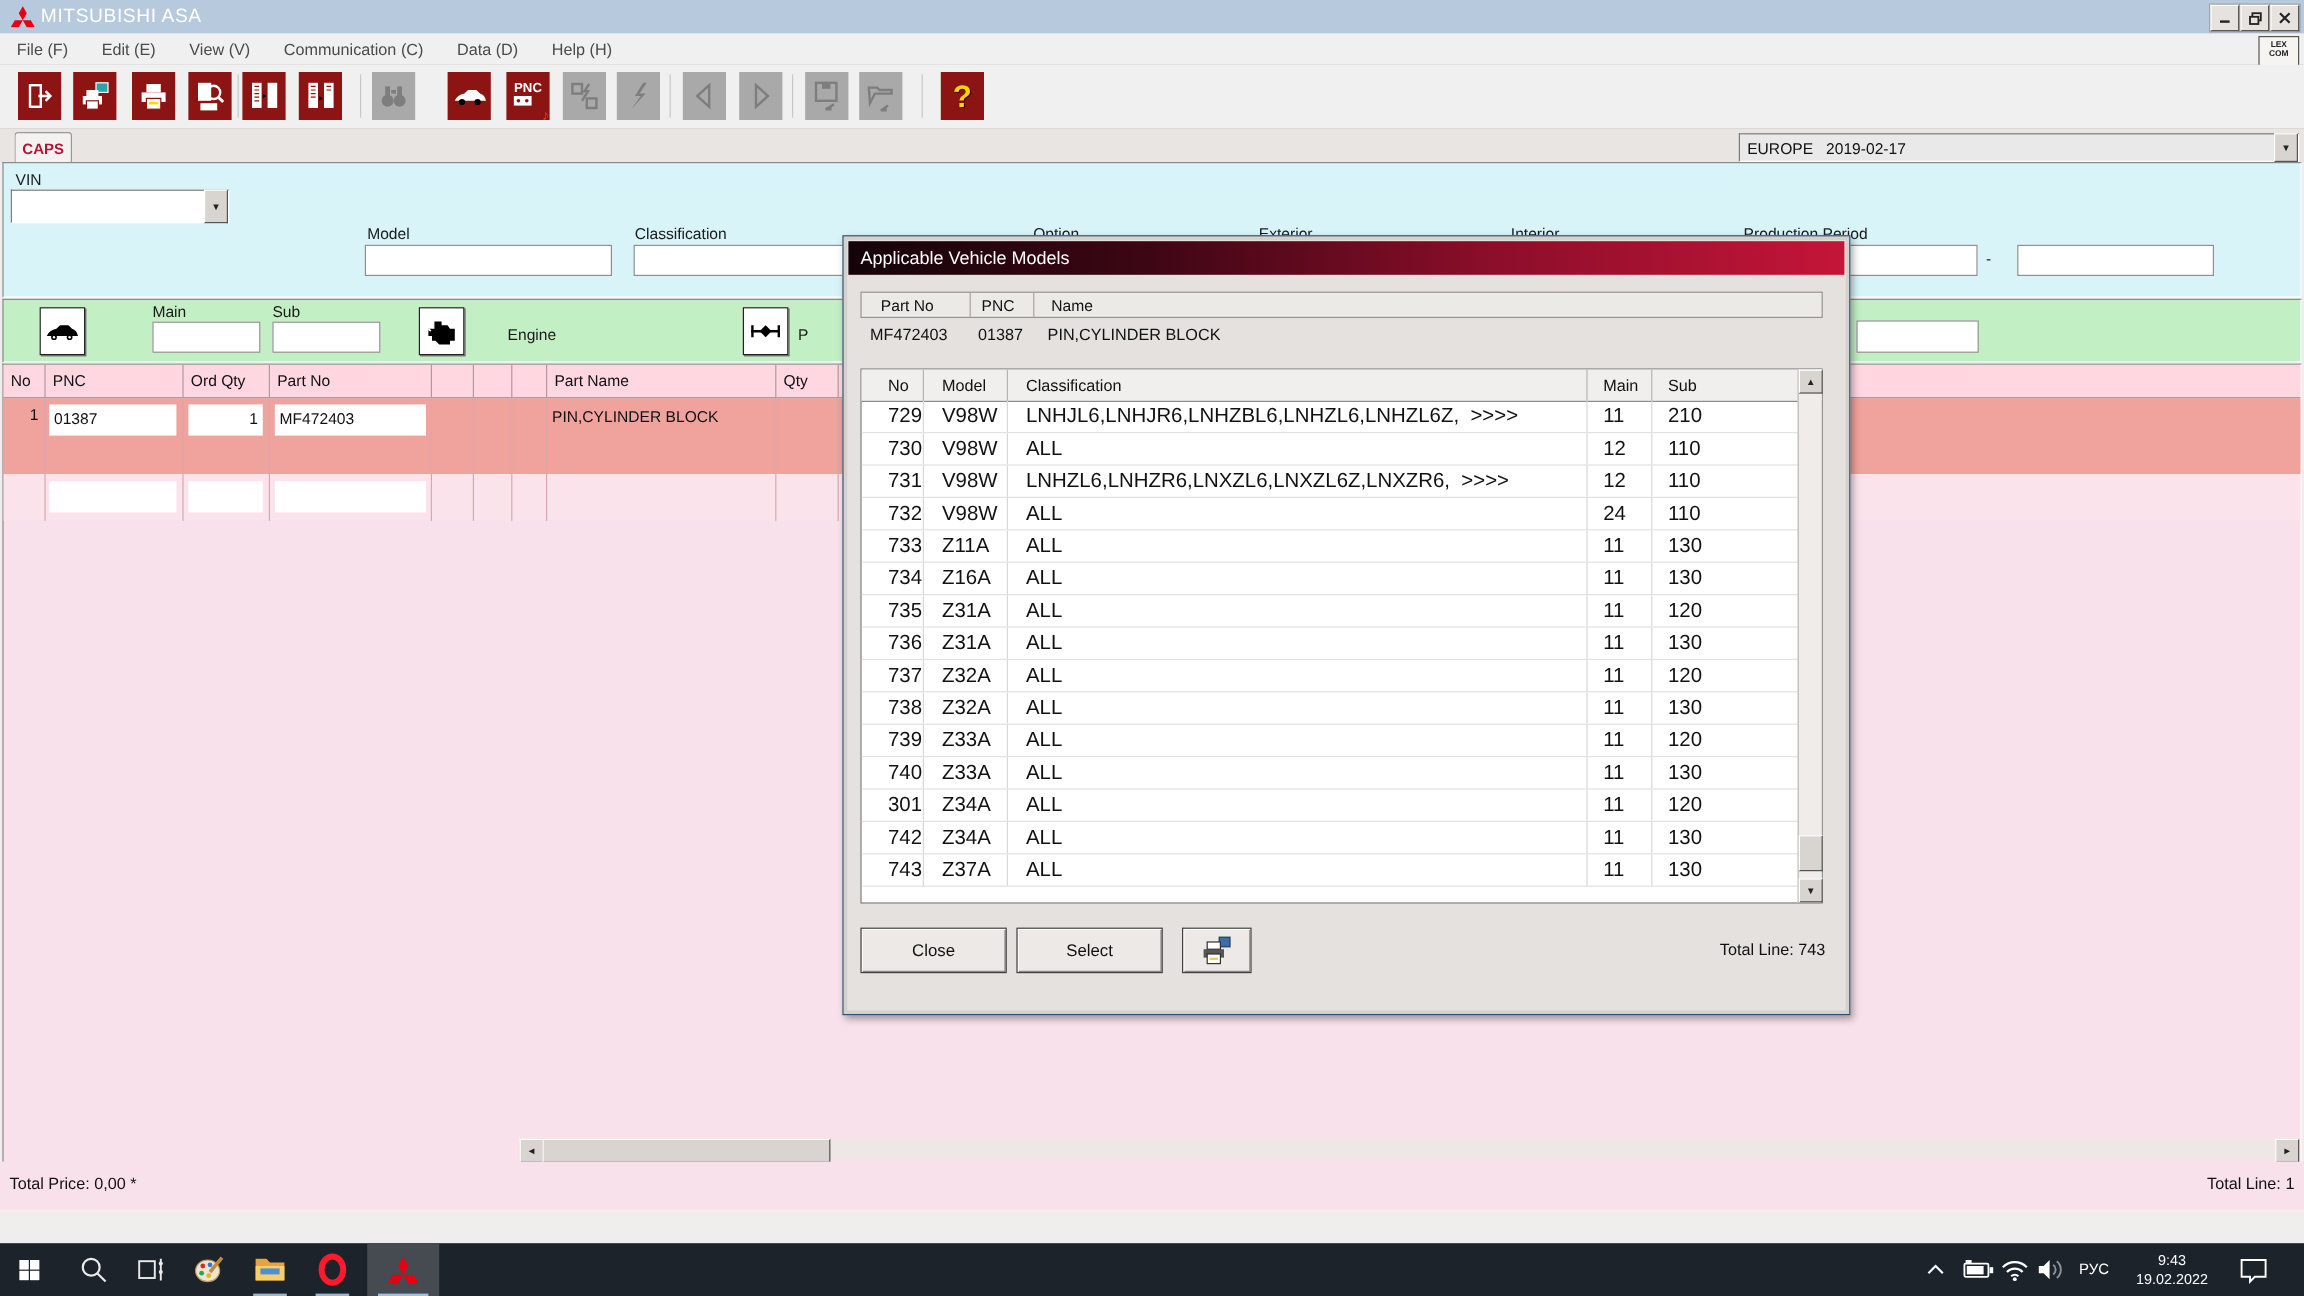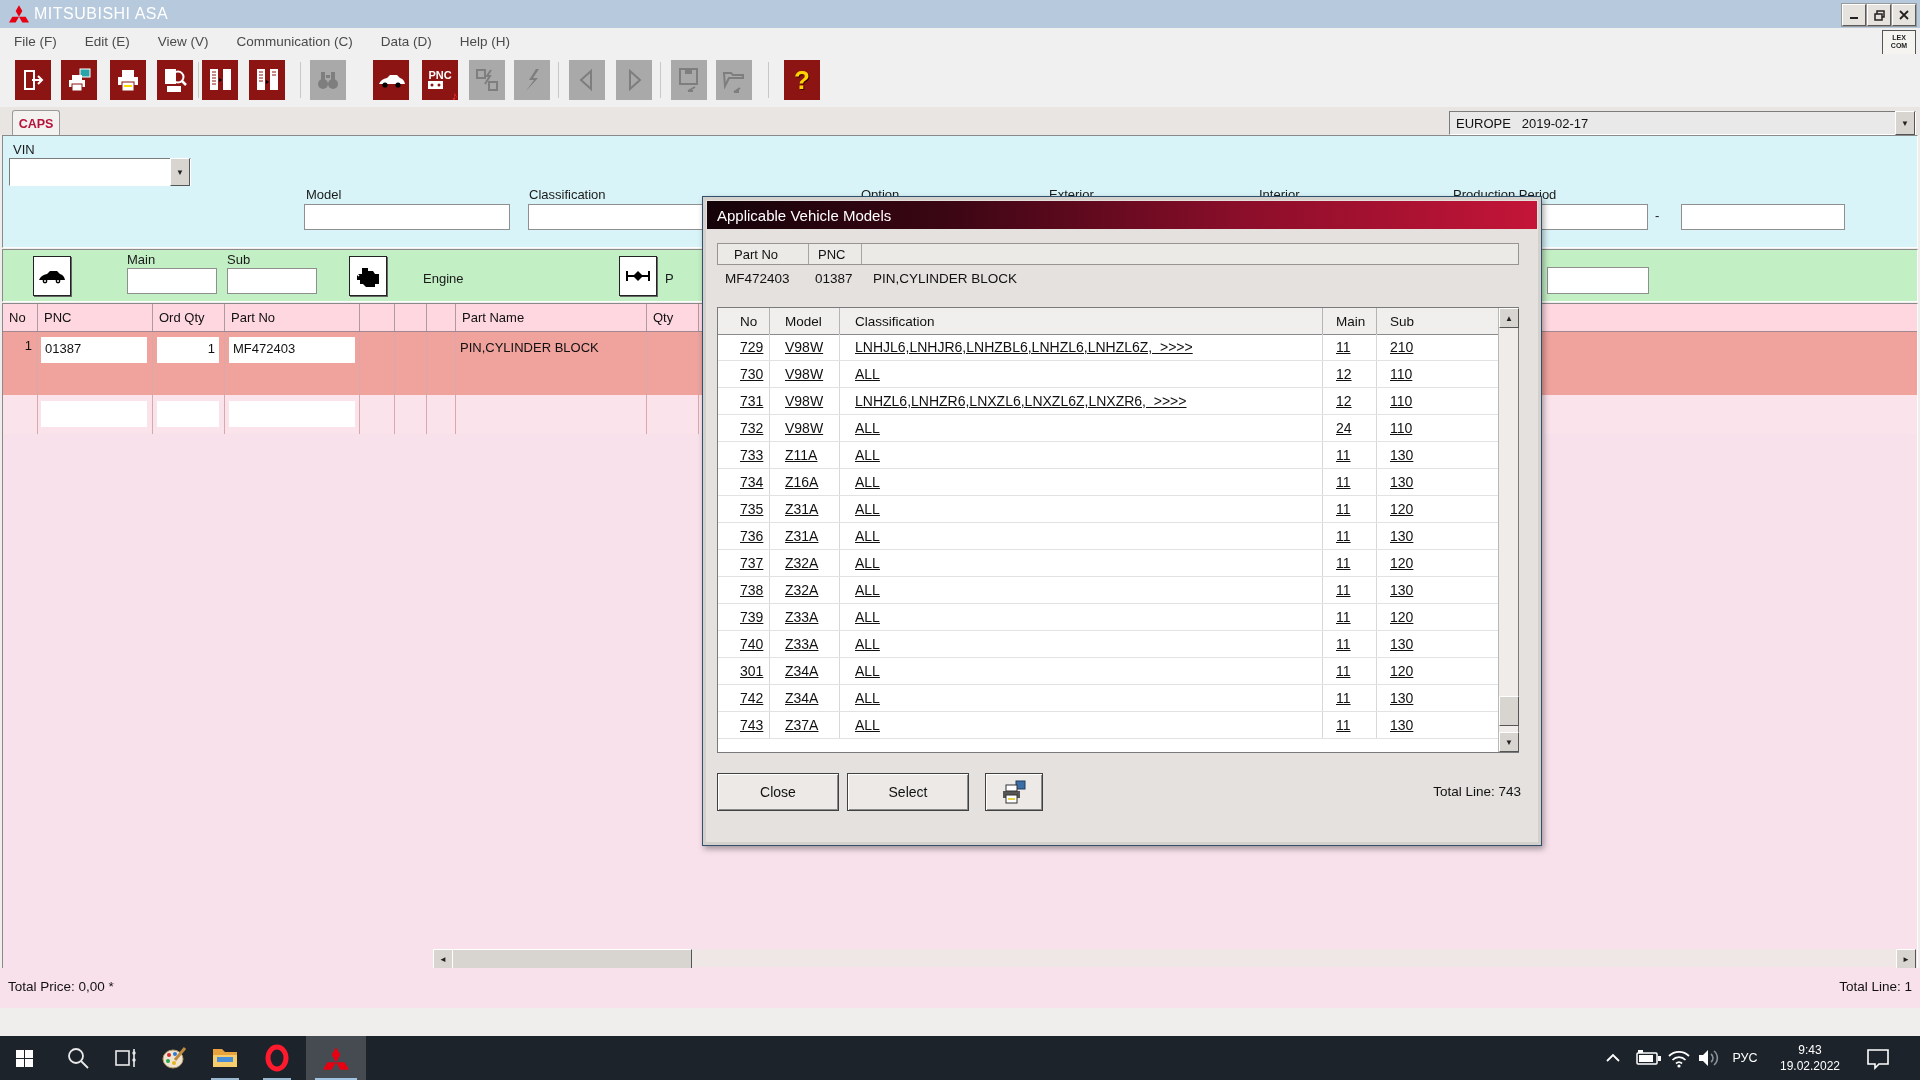--- a/index.html
+++ b/index.html
@@ -78,21 +78,21 @@
     color:#fff;font-size:15px;display:flex;align-items:center;padding-left:10px;box-sizing:border-box;}
   .ph{position:absolute;left:14px;top:46px;width:802px;height:22px;display:flex;
     border:1px solid #989490;background:#eceae7;font-size:13px;box-sizing:border-box;}
   .ph>div{border-right:1px solid #a8a4a0;display:flex;align-items:center;box-sizing:border-box;}
   .pv{position:absolute;left:14px;top:70px;width:802px;height:22px;display:flex;font-size:13.5px;}
   .pv>div{display:flex;align-items:center;box-sizing:border-box;}
   .dlist{position:absolute;left:14px;top:110px;width:802px;height:446px;background:#fff;border:1px solid #7a7a7a;box-sizing:border-box;}
   .dl-head{display:flex;height:26px;background:#f1efed;border-bottom:1px solid #8a8a8a;font-size:13.5px;}
   .dl-head>div{border-right:1px solid #b4b4b4;display:flex;align-items:center;box-sizing:border-box;}
   .dlg-rows{position:absolute;left:0;top:26px;right:19px;bottom:0;overflow:hidden;}
-  .dlg-row{display:flex;height:26px;border-bottom:1px solid #e2e2e2;font-size:14px;text-decoration:underline;}
+  .dlg-row{display:flex;height:26px;border-bottom:1px solid #e2e2e2;font-size:17px;}
   .dlg-row>div{display:flex;align-items:center;border-right:1px solid #d8d8d8;box-sizing:border-box;}
   .cl-no{width:52px;padding-left:22px;}
   .cl-model{width:70px;padding-left:15px;}
   .cl-class{flex:1;padding-left:15px;white-space:pre;text-align:right;}
   .cl-main{width:54px;padding-left:13px;}
   .cl-sub{width:122px;padding-left:13px;border-right:none!important;}
   .h-no{width:52px;padding-left:22px;}
   .h-model{width:70px;padding-left:15px;}
   .h-class{flex:1;padding-left:15px;}
   .h-main{width:54px;padding-left:13px;}
@@ -489,20 +489,21 @@
   </div>
 
   <div class="abs dialog">
     <div class="dlg-title">
       <span>Applicable Vehicle Models</span>
     </div>
 
     <div class="ph">
       <div style="width:91px;padding-left:16px">Part No</div>
       <div style="width:53px;padding-left:9px">PNC</div>
+      <div style="flex:1;padding-left:14px;border-right:none">Name</div>
     </div>
     <div class="pv">
       <div style="width:91px;padding-left:8px">MF472403</div>
       <div style="width:53px;padding-left:7px">01387</div>
       <div style="flex:1;padding-left:12px">PIN,CYLINDER BLOCK</div>
     </div>
 
     <div class="dlist">
       <div class="dl-head">
         <div class="h-no">No</div>

